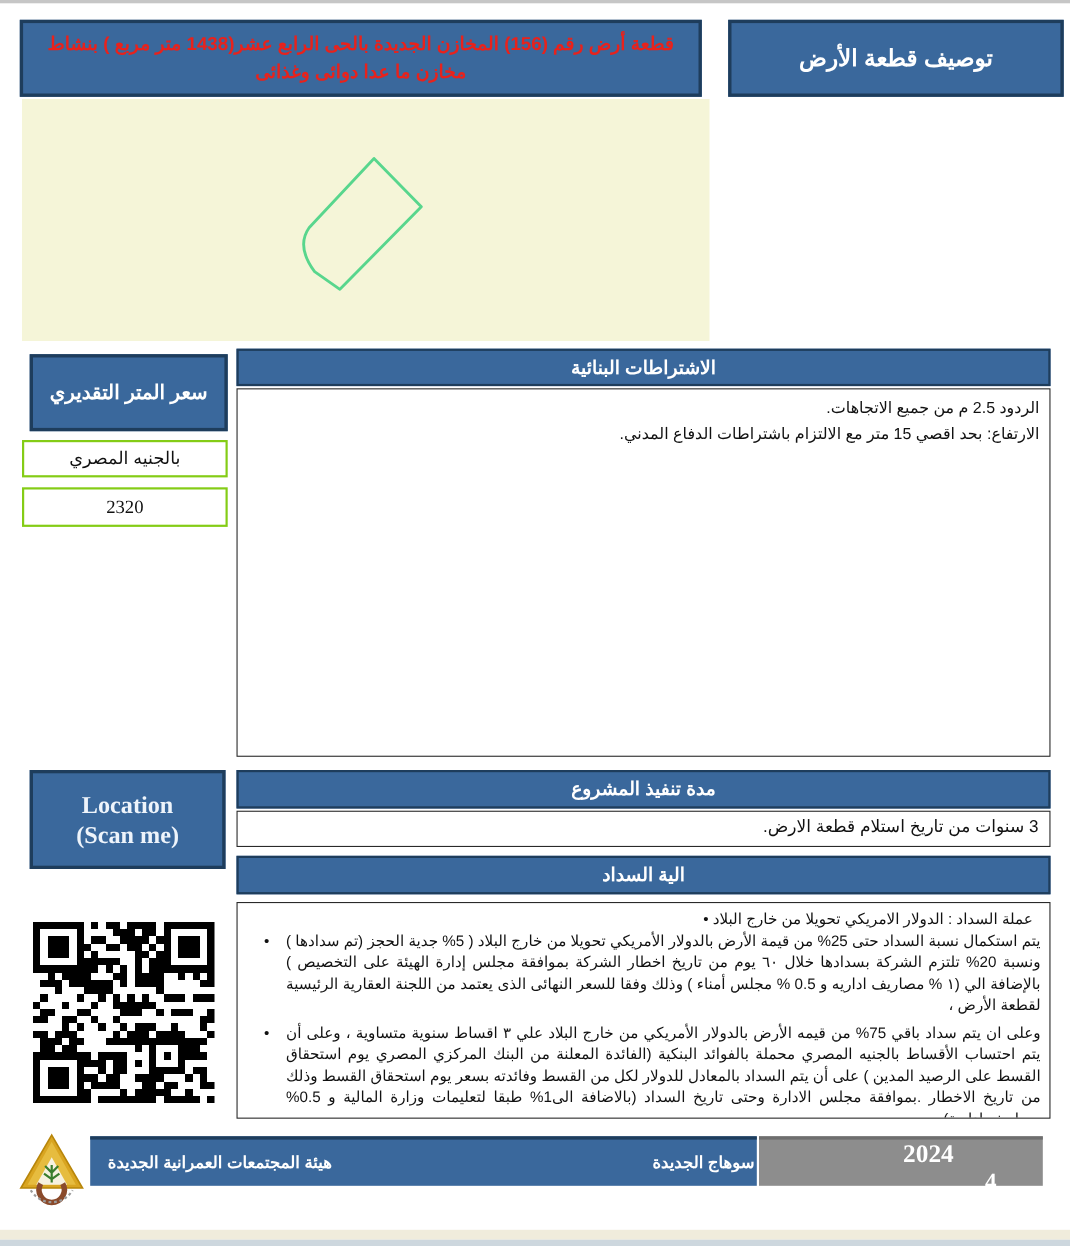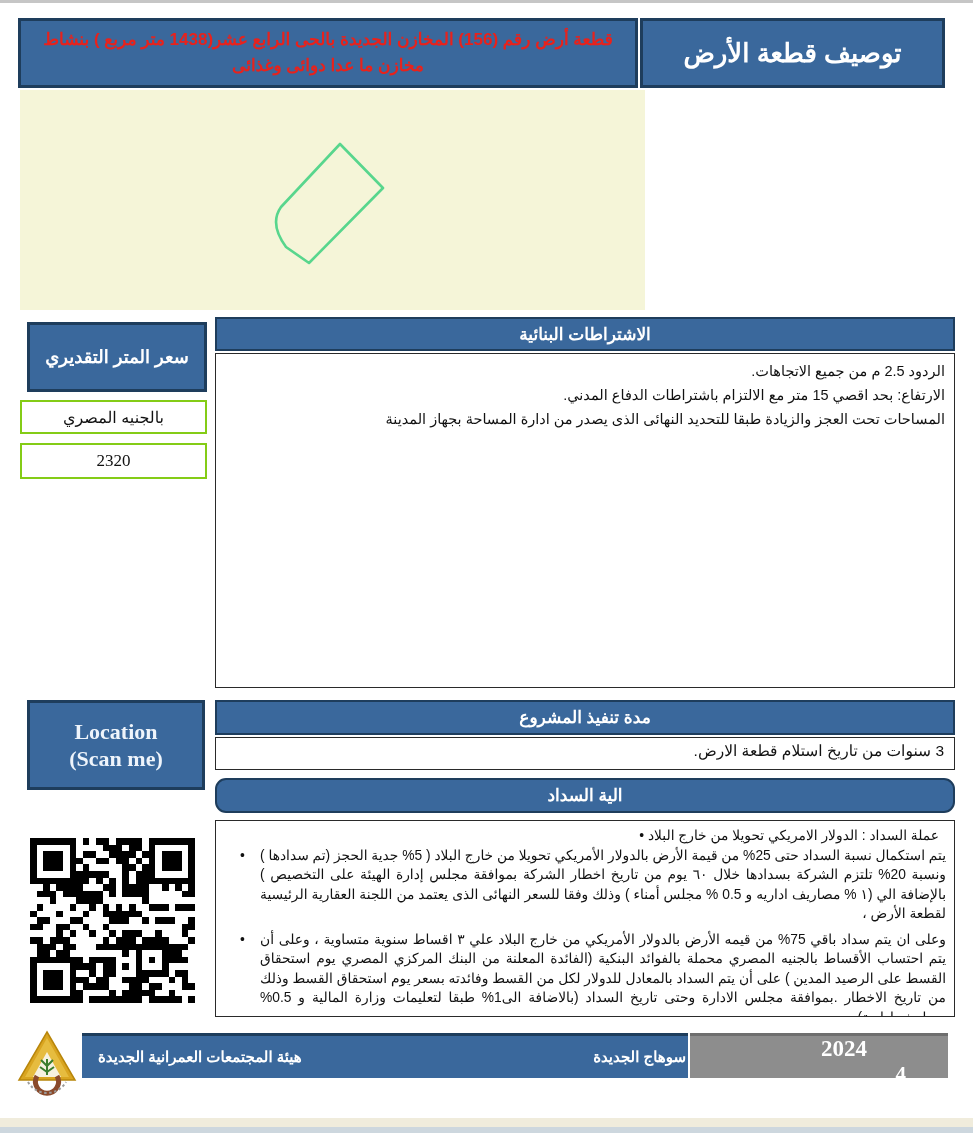--- a/index.html
+++ b/index.html
@@ -8,38 +8,38 @@
   .abs{position:absolute;box-sizing:border-box;}
   
   .bluebox{background:#3a689c;border:3px solid #1e3d5c;color:#fff;display:flex;
            align-items:center;justify-content:center;text-align:center;font-weight:bold;}
   .bar{background:#3a689c;border:2px solid #1e3d5c;color:#fff;display:flex;
        align-items:center;justify-content:center;font-weight:bold;font-size:17px;}
   .whitebox{background:#fff;border:2px solid #84cc16;display:flex;align-items:center;
             justify-content:center;}
   .bodybox{background:#fff;border:1.5px solid #2a2a2a;}
   
-  .hdr-right{left:640px;top:18px;width:305px;height:70px;font-size:26px;}
+  .hdr-right{left:662px;top:18px;width:305px;height:70px;font-size:21px;}
   .hdr-left{left:18px;top:18px;width:620px;height:70px;color:#e8221c;font-size:17px;
             line-height:26px;padding:0 8px;}
   
   .plot{left:20px;top:90px;width:625px;height:220px;background:#f5f5d8;}
   
   .price-title{left:27px;top:322px;width:180px;height:70px;font-size:18px;}
   .price-cur{left:20px;top:400px;width:187px;height:34px;font-size:16px;}
   .price-val{left:20px;top:443px;width:187px;height:36px;font-size:17px;
              font-family:"Liberation Serif",serif;}
   
   .cond-hdr{left:215px;top:317px;width:740px;height:34px;}
   .cond-body{left:215px;top:353px;width:740px;height:335px;direction:rtl;text-align:right;
              padding:5px 9px;font-size:14.5px;line-height:24px;}
   .dur-hdr{left:215px;top:700px;width:740px;height:35px;}
   .dur-body{left:215px;top:737px;width:740px;height:33px;direction:rtl;text-align:right;
             padding:4px 10px;font-size:15.5px;}
-  .pay-hdr{left:215px;top:778px;width:740px;height:35px;border-radius:11px;}
+  .pay-hdr{left:215px;top:778px;width:740px;height:35px;}
   .pay-body{left:215px;top:820px;width:740px;height:197px;direction:rtl;overflow:hidden;
             padding:5px 8px 0 20px;font-size:13.8px;line-height:19.5px;}
   .pay-item{position:relative;text-align:justify;text-align-last:right;padding-left:24px;}
   .pay-item.first{padding-right:7px;}
   .mbullet{position:absolute;left:4px;top:0;}
   .gap-top{margin-top:6px;}
   
   .loc{left:27px;top:700px;width:178px;height:90px;font-family:"Liberation Serif",serif;
        font-size:22px;line-height:27px;color:#eef4fb;}
   .qr{left:30px;top:838px;width:165px;height:165px;}
@@ -87,21 +87,20 @@
 <div class="abs whitebox price-val">
   <span>2320</span>
 </div>
 
 <div class="abs bar cond-hdr">
   <span dir="rtl">الاشتراطات البنائية</span>
 </div>
 <div class="abs bodybox cond-body">
   <div>الردود  2.5 م من جميع الاتجاهات.</div>
   <div>الارتفاع: بحد اقصي 15 متر مع الالتزام باشتراطات الدفاع المدني.</div>
-  <div>المساحات تحت العجز والزيادة طبقا للتحديد النهائى الذى يصدر من ادارة المساحة بجهاز المدينة</div>
 </div>
 
 <div class="abs bar dur-hdr">
   <span dir="rtl">مدة تنفيذ المشروع</span>
 </div>
 <div class="abs bodybox dur-body">
   <span>3 سنوات من تاريخ استلام قطعة الارض.</span>
 </div>
 
 <div class="abs bar pay-hdr">

